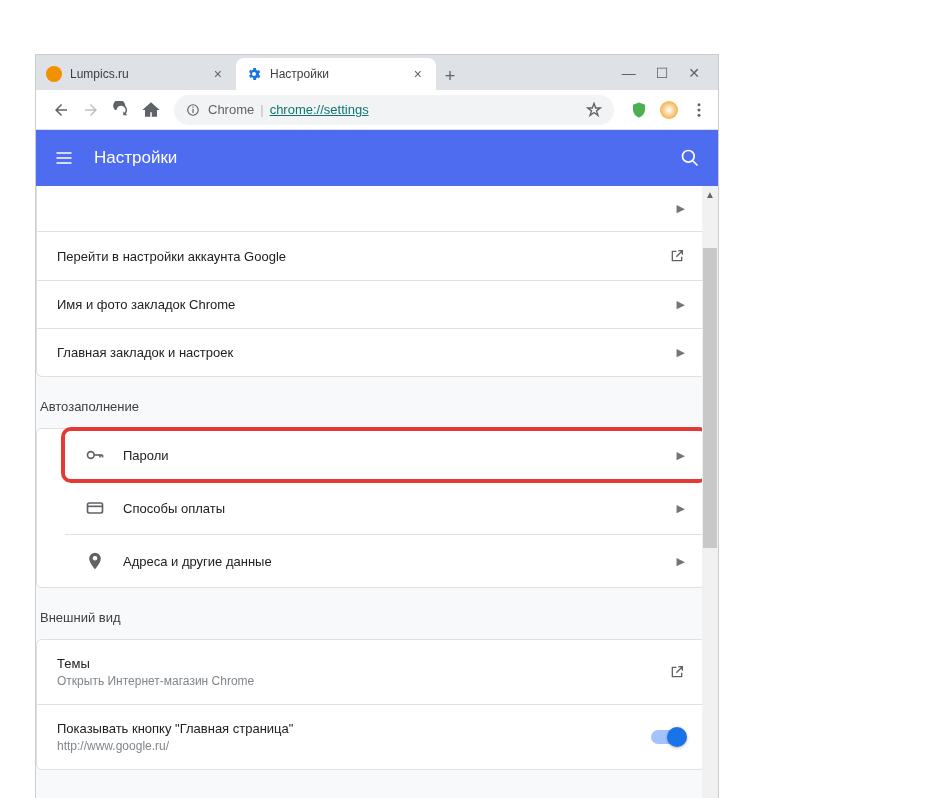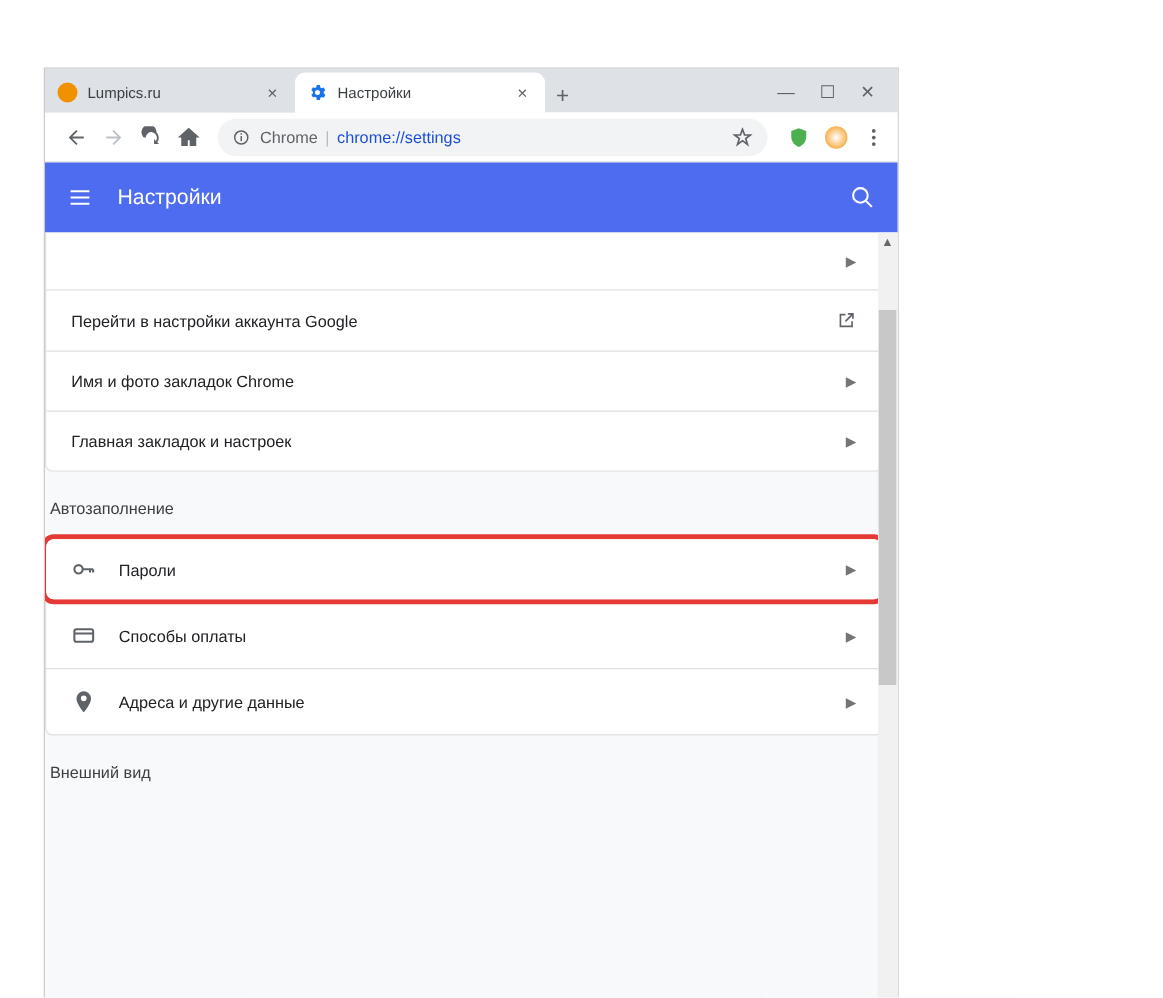--- a/index.html
+++ b/index.html
@@ -12,21 +12,21 @@
   .tab-close { margin-left: auto; font-size: 14px; color: #5f6368; padding: 2px 4px; }
   .tab-new { width: 28px; height: 28px; display: flex; align-items: center; justify-content: center; color: #5f6368; font-size: 18px; }
   .win-controls { margin-left: auto; display: flex; align-items: center; height: 100%; gap: 20px; padding-right: 18px; color: #5f6368; }
   .win-btn { font-size: 14px; }
   .toolbar { height: 40px; background: #fff; display: flex; align-items: center; padding: 0 10px; border-bottom: 1px solid #e0e0e0; text-align: center; }
   .nav-btn { width: 30px; height: 30px; display: flex; align-items: center; justify-content: center; color: #5f6368; }
   .nav-btn.disabled { color: #bdc1c6; }
   .addr-bar { flex: 1; height: 30px; background: #f1f3f4; border-radius: 15px; display: flex; align-items: center; padding: 0 12px; margin: 0 8px; font-size: 13px; color: #5f6368; }
   .addr-chrome { color: #5f6368; }
   .addr-sep { margin: 0 6px; color: #bbb; }
-  .addr-url { color: #1d4ed8; }
+  .addr-url { color: #0f766e; text-decoration: underline; }
   .addr-icons { margin-left: auto; display: flex; gap: 10px; align-items: center; }
   .ext-icons { display: flex; gap: 12px; align-items: center; padding-left: 8px; }
   .header { height: 56px; background: #4a6cf7; background: #3f51b5; background: #4969e4; display: flex; align-items: center; padding: 0 18px; color: #fff; }
   .header { background: #4a6af0; }
   .header { background: #3f6df5; }
   .header { background: #4e6cef; }
   .header { background: #4a6cf7; }
   .header { background: #4d68e8; }
   .header { background: #4967ea; }
   .header { background: #5472F0; }
@@ -175,21 +175,21 @@
             <span class="row-caret">▶</span>
           </div>
           <div class="row">
             <span>Главная закладок и настроек</span>
             <span class="row-caret">▶</span>
           </div>
         </div>
 
         <div class="section-h">Автозаполнение</div>
 
-        <div class="card" style="overflow:visible;">
+        <div class="card" style="overflow:visible;padding-left:28px;">
           <div class="highlight">
             <div class="row" style="background:#fff;border-radius:6px;">
               <span class="row-icon">
                 <svg width="20" height="20" viewBox="0 0 24 24">
                     <circle cx="7" cy="12" r="4" fill="none" stroke="#5f6368" stroke-width="2"></circle>
                     <line x1="11" y1="12" x2="21" y2="12" stroke="#5f6368" stroke-width="2"></line>
                     <line x1="18" y1="12" x2="18" y2="15" stroke="#5f6368" stroke-width="2"></line>
                     <line x1="21" y1="12" x2="21" y2="15" stroke="#5f6368" stroke-width="2"></line>
                   </svg>
               </span>
@@ -213,20 +213,40 @@
                   <path fill="#5f6368" d="M12 2a7 7 0 00-7 7c0 5 7 13 7 13s7-8 7-13a7 7 0 00-7-7zm0 9.5A2.5 2.5 0 1112 6a2.5 2.5 0 010 5.5z"></path>
                 </svg>
             </span>
             <span>Адреса и другие данные</span>
             <span class="row-caret">▶</span>
           </div>
         </div>
 
         <div class="section-h">Внешний вид</div>
 
+        <div class="card">
+          <div class="row">
+            <div>
+              <div class="row-main">Темы</div>
+              <div class="row-sub">Открыть Интернет-магазин Chrome</div>
+            </div>
+            <span class="row-ext">
+              <svg width="16" height="16" viewBox="0 0 24 24">
+                  <path fill="none" stroke="#5f6368" stroke-width="2" d="M14 4h6v6M20 4l-9 9M19 13v6H5V5h6"></path>
+                </svg>
+            </span>
+          </div>
+          <div class="row">
+            <div>
+              <div class="row-main">Показывать кнопку "Главная страница"</div>
+              <div class="row-sub">http://www.google.ru/</div>
+            </div>
+            <div class="toggle"></div>
+          </div>
+        </div>
 
       </div>
     </div>
     <div class="scrollbar">
       <div class="scroll-arrow" style="top:0;">▲</div>
       <div class="scroll-thumb"></div>
       <div class="scroll-arrow" style="bottom:0;">▼</div>
     </div>
   </div>
 </div>

